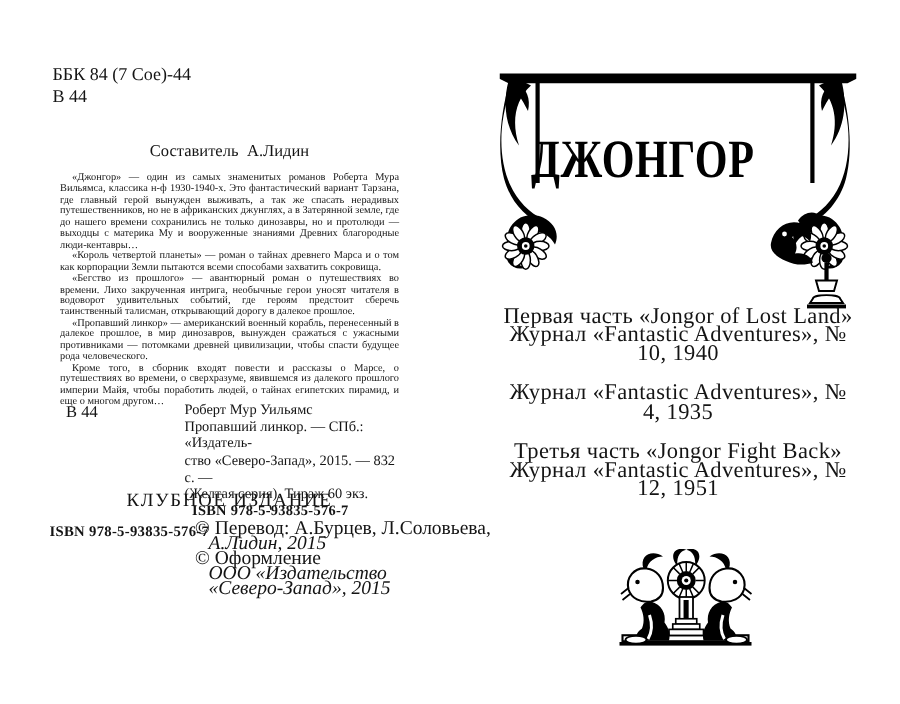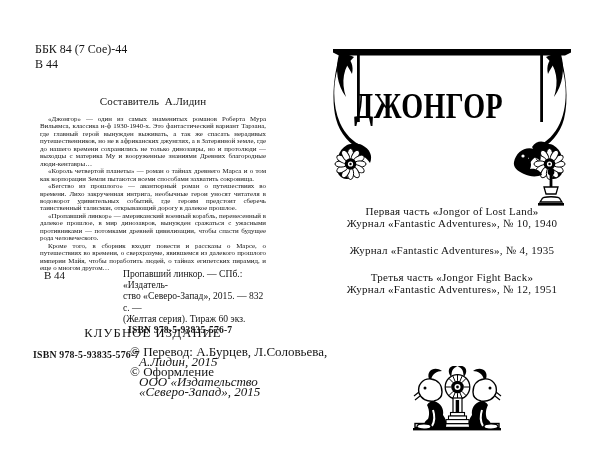--- a/index.html
+++ b/index.html
@@ -21,21 +21,21 @@
   .isbn-bottom{left:33px;top:349px;font-size:9.8px;font-weight:bold;letter-spacing:0.2px;}
   .copyright{left:130px;top:347px;font-size:13px;line-height:10px;}
   .copyright .indent{padding-left:9px;font-style:italic;}
   
   .title-wrap{left:333px;top:85px;width:238px;text-align:left;}
   .title-wrap span{
     display:inline-block;font-size:36px;font-weight:bold;color:#000;
     transform:scaleX(0.78);transform-origin:50% 50%;white-space:nowrap;letter-spacing:0.5px;
   }
   .parts{left:333px;top:205px;width:238px;text-align:center;
-    font-size:11px;line-height:12.3px;letter-spacing:0.25px;}
+    font-size:15px;line-height:12.3px;letter-spacing:0.25px;}
   .part-block{margin:0 0 14.5px 0;}
   .ornament{line-height:0;}
   svg{display:block;}
 </style>
 </head>
 <body>
 
 <div class="abs bbk">
   <div>ББК 84 (7 Сое)-44</div>
   <div>В 44</div>
@@ -47,20 +47,21 @@
   <p>«Джонгор» — один из самых знаменитых романов Роберта Мура Вильямса, классика н-ф 1930-1940-х. Это фантастический вариант Тарзана, где главный герой вынужден выживать, а так же спасать нерадивых путешественников, но не в африканских джунглях, а в Затерянной земле, где до нашего времени сохранились не только динозавры, но и протолюди — выходцы с материка Му и вооруженные знаниями Древних благородные люди-кентавры…</p>
   <p>«Король четвертой планеты» — роман о тайнах древнего Марса и о том как корпорации Земли пытаются всеми способами захватить сокровища.</p>
   <p>«Бегство из прошлого» — авантюрный роман о путешествиях во времени. Лихо закрученная интрига, необычные герои уносят читателя в водоворот удивительных событий, где героям предстоит сберечь таинственный талисман, открывающий дорогу в далекое прошлое.</p>
   <p>«Пропавший линкор» — американский военный корабль, перенесенный в далекое прошлое, в мир динозавров, вынужден сражаться с ужасными противниками — потомками древней цивилизации, чтобы спасти будущее рода человеческого.</p>
   <p>Кроме того, в сборник входят повести и рассказы о Марсе, о путешествиях во времени, о сверхразуме, явившемся из далекого прошлого империи Майя, чтобы поработить людей, о тайнах египетских пирамид, и еще о многом другом…</p>
 </div>
 
 <div class="abs catalog-code">В 44</div>
 
 <div class="abs catalog-card">
+  <div>Роберт Мур Уильямс</div>
   <div>Пропавший линкор. — СПб.: «Издатель-</div>
   <div>ство «Северо-Запад», 2015. — 832 с. —</div>
   <div>(Желтая серия). Тираж 60 экз.</div>
   <div class="isbn-line">ISBN 978-5-93835-576-7</div>
 </div>
 
 <div class="abs club">КЛУБНОЕ ИЗДАНИЕ</div>
 
 <div class="abs isbn-bottom">ISBN 978-5-93835-576-7</div>
 

